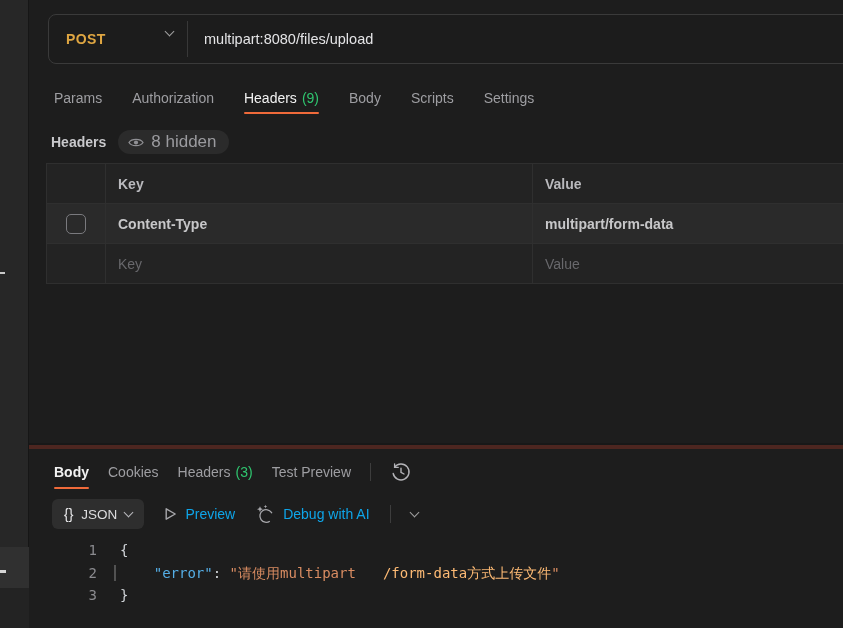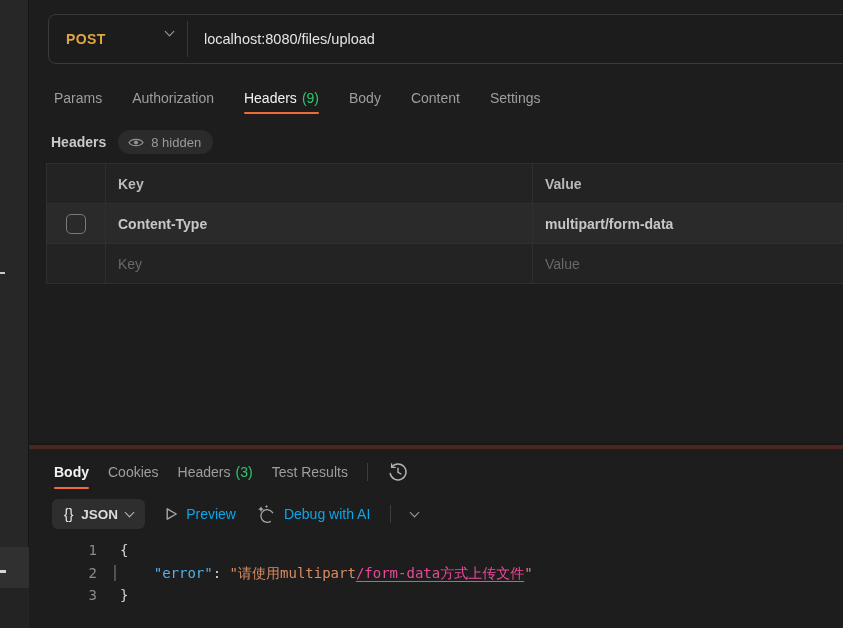--- a/index.html
+++ b/index.html
@@ -41,21 +41,21 @@
   .tab .count { color:#2fc56f; }
   .tab-underline { position:absolute; left:0; right:0; bottom:-1px; height:2px;
     background:#ef6a3a; border-radius:1px; }
 
   
   .headers-head { position:absolute; left:21px; top:129px; height:26px;
     display:flex; align-items:center; gap:12px; }
   .headers-title { color:#c9c9cc; font-size:14px; font-weight:700; }
   .hidden-pill { display:flex; align-items:center; gap:7px; height:24px;
     background:#2b2b2b; border-radius:12px; padding:0 12px 0 10px;
-    color:#9b9b9f; font-size:13px; cursor:pointer; }
+    color:#9b9b9f; font-size:17px; cursor:pointer; }
 
   .hdr-table { position:absolute; left:16px; top:163px; right:0;
     border-top:1px solid #2f2f2f; border-left:1px solid #2f2f2f; }
   .trow { display:grid; grid-template-columns:59px 427px 1fr; height:40px;
     border-bottom:1px solid #2f2f2f; background:#232323; }
   .trow.data { background:#2a2a2a; height:40px;font-weight:bold; }
   .trow > div { display:flex; align-items:center; border-right:1px solid #2f2f2f;
     padding-left:12px; font-size:14px; }
   .trow > div:last-child { border-right:none; }
   .trow .cb-cell { justify-content:center; padding-left:0; }
@@ -76,36 +76,36 @@
   .vsep { width:1px; height:18px; background:#3d3d3d; }
   .icon-btn { display:flex; align-items:center; cursor:pointer; }
 
   
   .res-toolbar { position:absolute; left:22px; top:499px; height:30px;
     display:flex; align-items:center; gap:20px; }
   .format-btn { display:flex; align-items:center; gap:8px; height:30px;
     background:#2e2e2e; border-radius:6px; padding:0 12px; cursor:pointer;
     color:#dcdcde; font-size:13.5px; }
   .format-braces { font-size:14px; color:#e8e8ea; }
-  .format-label { font-weight:700; }
+  .format-label { font-weight:400; }
   .format-btn .chev { border-color:#b9b9bd; }
   .tool-item { display:flex; align-items:center; gap:8px; color:#0ea5e9;
     font-size:14px; cursor:pointer; }
 
   
   .code-area { position:absolute; left:0; top:539px; right:0; bottom:0;
     font-family:"DejaVu Sans Mono", monospace; font-size:14px; line-height:22.5px; }
   .code-line { display:flex; position:relative; white-space:pre; }
   .ln { width:67px; text-align:right; color:#8b8b8f; }
   .code { margin-left:23px; color:#aab2bc; }
   .code span { white-space:pre; }
   .tok-key { color:#55aee6; }
   .tok-plain { color:#d0d4d8; }
   .tok-str { color:#d98c62; }
-  .tok-link { color:#ec4899; text-decoration:underline; text-underline-offset:3px; }
+  .tok-link { color:#fdba74; text-underline-offset:3px;margin-left:27px; }
   .indent-guide { position:absolute; left:84px; top:3px; bottom:3px; width:2px; background:#525252; }
 
   svg { display:block; }
 </style>
 </head>
 <body>
 
 <div class="left-strip">
   <div class="strip-dash-1"></div>
   <div class="strip-bottom"></div>
@@ -114,40 +114,40 @@
 </div>
 
 <div class="main">
 
   <div class="url-bar">
     <div class="method-select">
       <span class="method-label">POST</span>
       <span class="chev"></span>
     </div>
     <div class="url-sep"></div>
-    <span class="url-text">localhost:8080/files/upload</span>
+    <span class="url-text">multipart:8080/files/upload</span>
   </div>
 
   <div class="req-tabs">
     <div class="tab">
       <span>Params</span>
     </div>
     <div class="tab">
       <span>Authorization</span>
     </div>
     <div class="tab active">
       <span>Headers</span>
       <span class="count">(9)</span>
       <div class="tab-underline"></div>
     </div>
     <div class="tab">
       <span>Body</span>
     </div>
     <div class="tab">
-      <span>Content</span>
+      <span>Scripts</span>
     </div>
     <div class="tab">
       <span>Settings</span>
     </div>
   </div>
 
   <div class="headers-head">
     <span class="headers-title">Headers</span>
     <div class="hidden-pill">
       <span>
@@ -188,21 +188,21 @@
       <div class="tab-underline"></div>
     </div>
     <div class="tab">
       <span>Cookies</span>
     </div>
     <div class="tab">
       <span>Headers</span>
       <span class="count">(3)</span>
     </div>
     <div class="tab">
-      <span>Test Results</span>
+      <span>Test Preview</span>
     </div>
     <div class="vsep"></div>
     <div class="icon-btn">
       <span>
         <svg width="22" height="22" viewBox="0 0 22 22" fill="none" stroke="#b4b4b8" stroke-width="1.4" stroke-linecap="round">
           <path d="M4.6 6.2 A 8 8 0 1 1 3.2 12.5"></path>
           <path d="M4.6 2.8 L4.6 6.4 L8.2 6.4" stroke-width="1.3"></path>
           <path d="M11 7.2 L11 11.4 L14 13"></path>
         </svg>
       </span>

